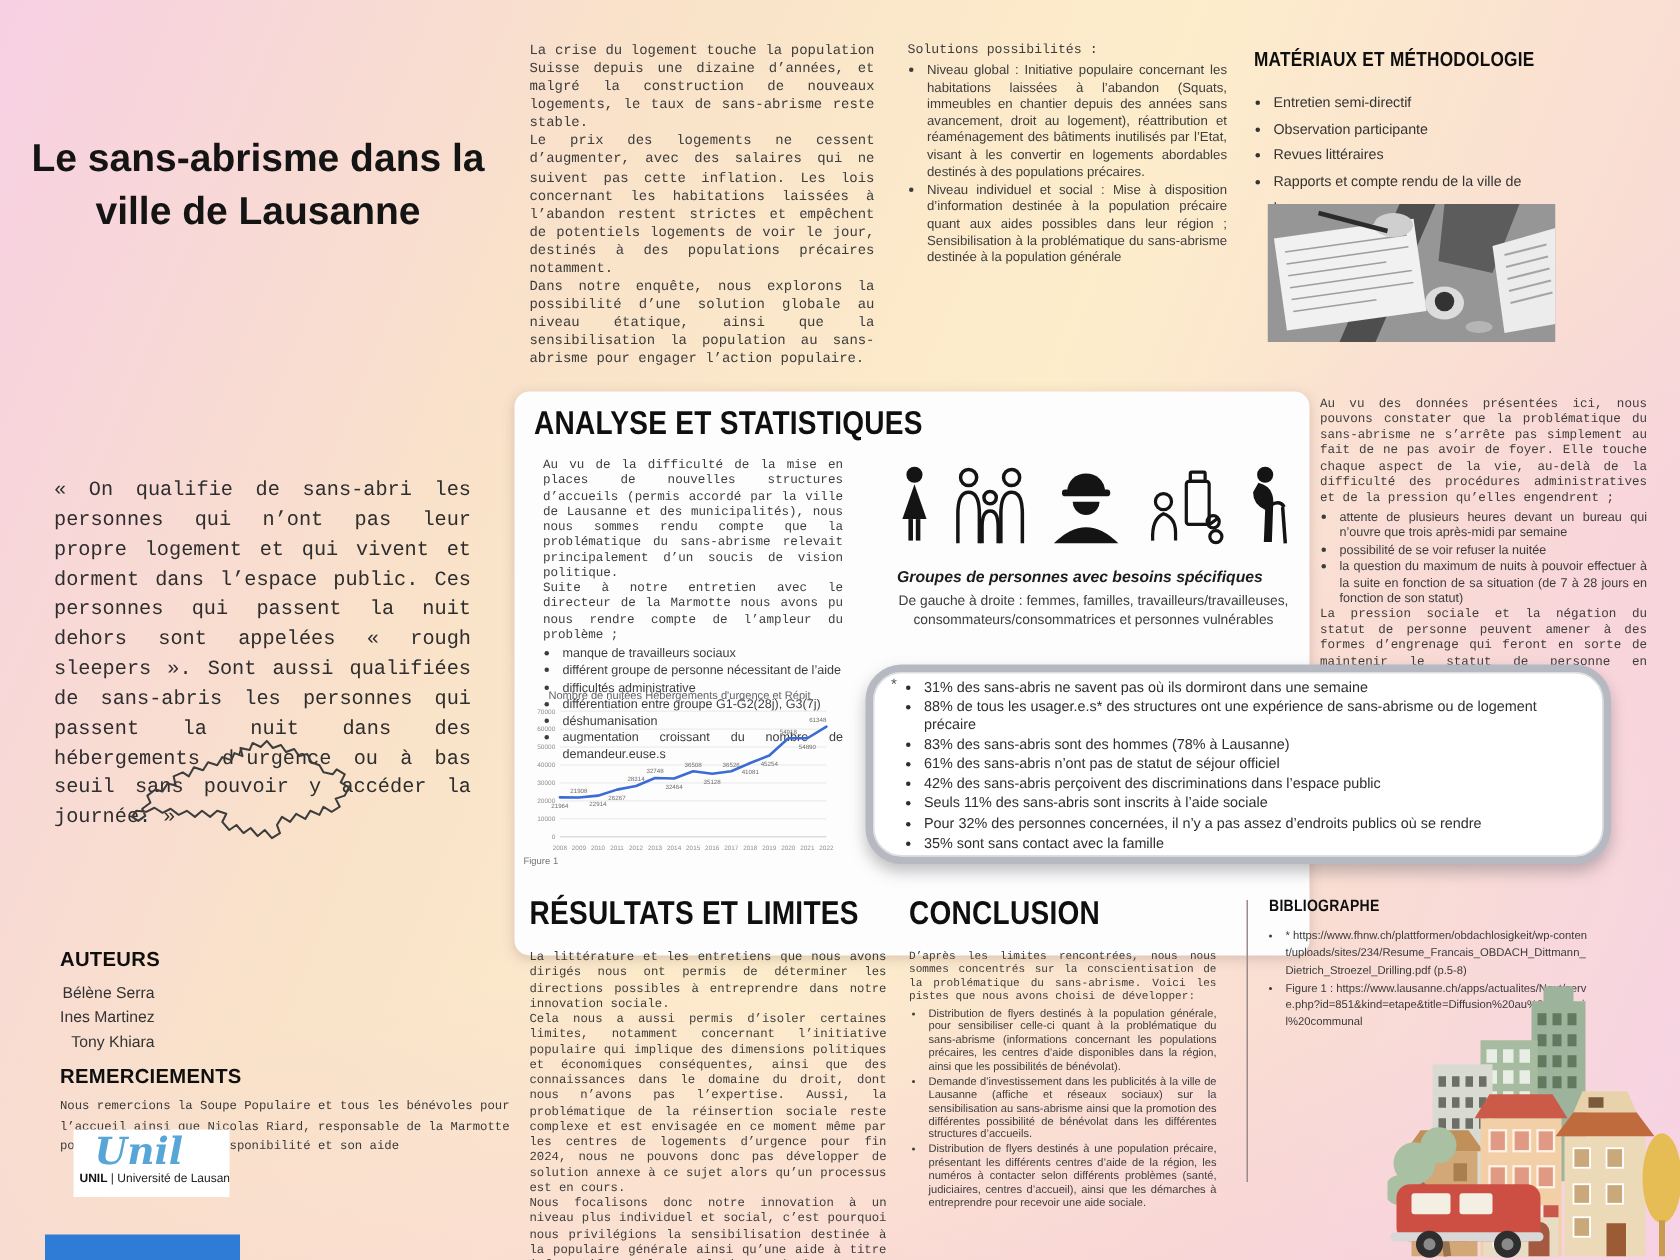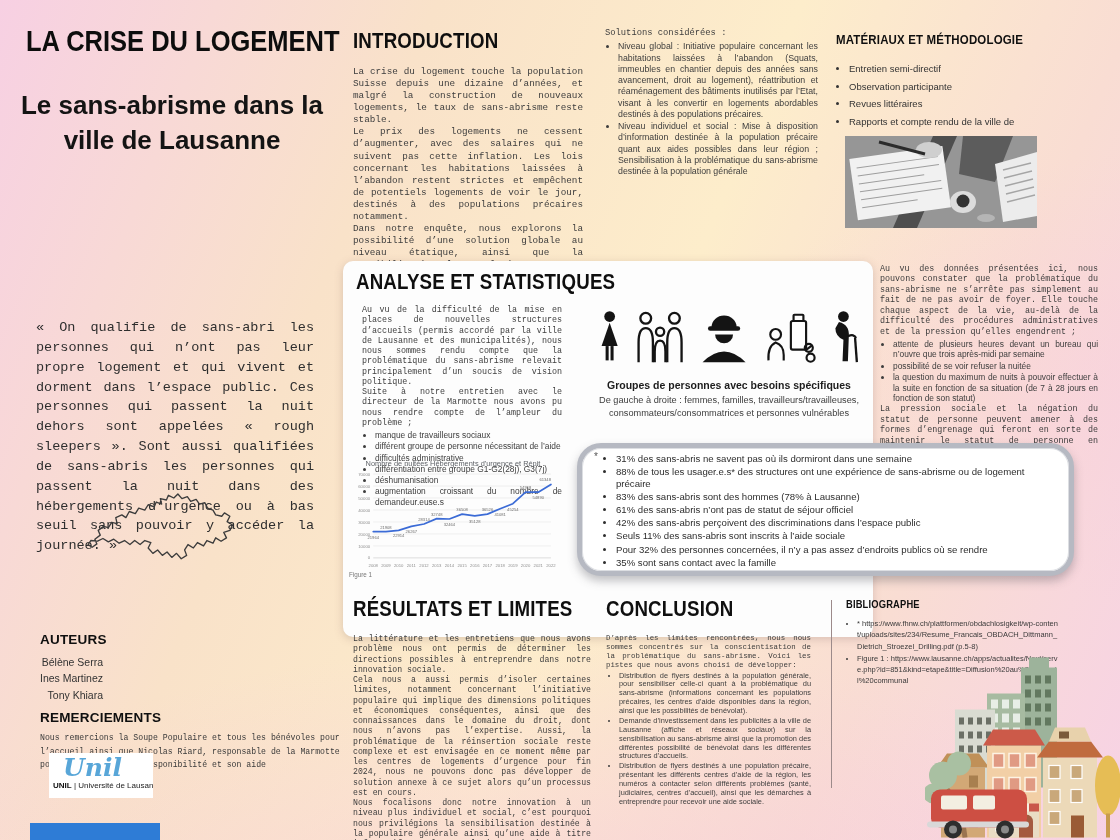--- a/index.html
+++ b/index.html
@@ -40,21 +40,21 @@
   .innov-sec .body{font-size:8.8px;line-height:1.28;color:#3d3d3d;}
   .mat-sec{left:836px;top:32px;width:210px;}
   .mat-sec ul{font-size:9.5px;line-height:1.75;color:#333;margin-top:14px;}
   .mat-illustration{left:845px;top:136px;width:192px;height:92px;}
   
   .analysis-box{left:343px;top:261px;width:530px;height:376px;background:#fdfdfd;border-radius:10px;box-shadow:0 2px 8px rgba(120,90,90,.25);}
   .analysis-h{position:absolute;left:13px;top:8px;font-size:22px;margin:0;}
   .analysis-text{position:absolute;left:19px;top:44px;width:200px;font-size:8.4px;line-height:1.22;color:#3d3d3d;}
   .groups{position:absolute;left:255px;top:42px;width:262px;}
   .icons-row{display:flex;justify-content:center;align-items:flex-end;gap:14px;height:66px;}
-  .groups-title{text-align:center;font-weight:700;font-size:10.5px;color:#1c1c1c;margin-top:10px;}
+  .groups-title{text-align:left;font-weight:700;font-size:10.5px;color:#1c1c1c;margin-top:10px;font-style:italic;}
   .groups-text{text-align:center;font-size:9.2px;line-height:1.4;color:#3d3d3d;margin-top:3px;}
   .chart-wrap{position:absolute;left:4px;top:198px;width:212px;}
   .chart-title{font-size:7.4px;color:#5f6368;text-align:center;margin-bottom:1px;}
   #nuitees-chart{display:block;font-family:"Liberation Sans",sans-serif;}
   .figure-label{font-size:6.3px;color:#777;margin:1px 0 0 2px;}
   
   .stats-box{left:577px;top:443px;width:497px;height:133px;background:#ffffff;border:5px solid #b6b9c2;border-radius:24px;
     box-shadow:0 5px 10px rgba(80,80,90,.35), inset 0 0 0 1px #dcdee2;z-index:5;box-sizing:border-box;}
   .stats-star{position:absolute;left:12px;top:3px;font-size:10px;color:#555;}
   ul.stats{margin:5px 0 0 0;padding:0 16px 0 34px;font-size:9.6px;line-height:1.26;color:#2e2e2e;}
@@ -69,21 +69,20 @@
   .bib-sec{left:846px;top:598px;width:212px;}
   .bib-sec .sec-h-sm{font-size:11px;}
   .bib-sec ul{font-size:7.5px;line-height:1.5;color:#3a3a3a;word-break:break-all;padding-left:11px;}
   .city{left:925px;top:652px;width:195px;height:188px;}
 </style>
 </head>
 <body>
 
 <div class="poster">
 
-  <div class="abs title"><span class="cond">LA CRISE DU LOGEMENT</span></div>
   <div class="abs subtitle">Le sans-abrisme dans la ville de Lausanne</div>
   <p class="abs def-text just">« On qualifie de sans-abri les personnes qui n’ont pas leur propre logement et qui vivent et dorment dans l’espace public. Ces personnes qui passent la nuit dehors sont appelées « rough sleepers ». Sont aussi qualifiées de sans-abris les personnes qui passent la nuit dans des hébergements d’urgence ou à bas seuil sans pouvoir y accéder la journée. »</p>
 
   <svg class="abs ch-map" viewBox="0 0 240 150">
     <path d="M16,98 L12,104 L18,108 L25,103 L22,96 L30,90 L27,83 L35,77 L42,79 L47,71 L55,73 L53,64 L62,60 L68,64 L73,55 L82,58 L87,50 L96,53 L101,45 L110,48 L113,41 L121,44 L119,36 L128,38 L131,31 L139,35 L145,29 L151,36 L159,33 L164,40 L172,37 L177,44 L185,42 L189,50 L197,53 L201,60 L210,62 L214,57 L222,62 L218,70 L226,75 L222,83 L213,86 L217,94 L209,99 L201,94 L197,102 L188,98 L183,106 L174,101 L168,109 L160,104 L155,112 L158,120 L150,125 L143,117 L136,123 L129,115 L122,120 L115,112 L108,117 L101,109 L105,101 L96,98 L89,104 L81,98 L74,104 L66,98 L58,102 L50,96 L42,100 L34,95 L26,99 Z" fill="none" stroke="#3c3c3c" stroke-width="2" stroke-linejoin="round"></path>
   </svg>
 
   <div class="abs authors-head sec-h-sm">AUTEURS</div>
   <div class="abs authors-names">
     <div>Bélène Serra</div>
@@ -96,31 +95,30 @@
   <div class="abs unil-box">
     <div class="unil-script">Unil</div>
     <div class="unil-caption">
       <b>UNIL</b>
       <span>| Université de Lausanne</span>
     </div>
   </div>
   <div class="abs blue-bar"></div>
 
   <div class="abs intro-sec">
-    <h2 class="sec-h"><span class="cond">INTRODUCTION</span></h2>
     <div class="body just">
       <p>La crise du logement touche la population Suisse depuis une dizaine d’années, et malgré la construction de nouveaux logements, le taux de sans-abrisme reste stable.</p>
       <p>Le prix des logements ne cessent d’augmenter, avec des salaires qui ne suivent pas cette inflation. Les lois concernant les habitations laissées à l’abandon restent strictes et empêchent de potentiels logements de voir le jour, destinés à des populations précaires notamment.</p>
       <p>Dans notre enquête, nous explorons la possibilité d’une solution globale au niveau étatique, ainsi que la sensibilisation la population au sans-abrisme pour engager l’action populaire.</p>
     </div>
   </div>
 
   <div class="abs innov-sec">
     <div class="body just">
-      <p>Solutions considérées :</p>
+      <p>Solutions possibilités :</p>
       <ul>
         <li>Niveau global : Initiative populaire concernant les habitations laissées à l’abandon (Squats, immeubles en chantier depuis des années sans avancement, droit au logement), réattribution et réaménagement des bâtiments inutilisés par l’Etat, visant à les convertir en logements abordables destinés à des populations précaires.</li>
         <li>Niveau individuel et social : Mise à disposition d’information destinée à la population précaire quant aux aides possibles dans leur région ; Sensibilisation à la problématique du sans-abrisme destinée à la population générale</li>
       </ul>
     </div>
   </div>
 
   <div class="abs mat-sec">
     <h2 class="sec-h-sm"><span class="cond">MATÉRIAUX ET MÉTHODOLOGIE</span></h2>
     <ul>
@@ -290,21 +288,21 @@
       <li>attente de plusieurs heures devant un bureau qui n’ouvre que trois après-midi par semaine</li>
       <li>possibilité de se voir refuser la nuitée</li>
       <li>la question du maximum de nuits à pouvoir effectuer à la suite en fonction de sa situation (de 7 à 28 jours en fonction de son statut)</li>
     </ul>
     <p>La pression sociale et la négation du statut de personne peuvent amener à des formes d’engrenage qui feront en sorte de maintenir le statut de personne en difficulté.</p>
   </div>
 
   <div class="abs res-sec">
     <h2 class="sec-h"><span class="cond">RÉSULTATS ET LIMITES</span></h2>
     <div class="body just">
-      <p>La littérature et les entretiens que nous avons problème nous ont permis de déterminer les directions possibles à entreprendre dans notre innovation sociale.</p>
+      <p>La littérature et les entretiens que nous avons dirigés nous ont permis de déterminer les directions possibles à entreprendre dans notre innovation sociale.</p>
       <p>Cela nous a aussi permis d’isoler certaines limites, notamment concernant l’initiative populaire qui implique des dimensions politiques et économiques conséquentes, ainsi que des connaissances dans le domaine du droit, dont nous n’avons pas l’expertise. Aussi, la problématique de la réinsertion sociale reste complexe et est envisagée en ce moment même par les centres de logements d’urgence pour fin 2024, nous ne pouvons donc pas développer de solution annexe à ce sujet alors qu’un processus est en cours.</p>
       <p>Nous focalisons donc notre innovation à un niveau plus individuel et social, c’est pourquoi nous privilégions la sensibilisation destinée à la populaire générale ainsi qu’une aide à titre informatif pour les populations précaires.</p>
     </div>
   </div>
 
   <div class="abs conc-sec">
     <h2 class="sec-h"><span class="cond">CONCLUSION</span></h2>
     <div class="body just">
       <p>D’après les limites rencontrées, nous nous sommes concentrés sur la conscientisation de la problématique du sans-abrisme. Voici les pistes que nous avons choisi de développer:</p>
       <ul>

